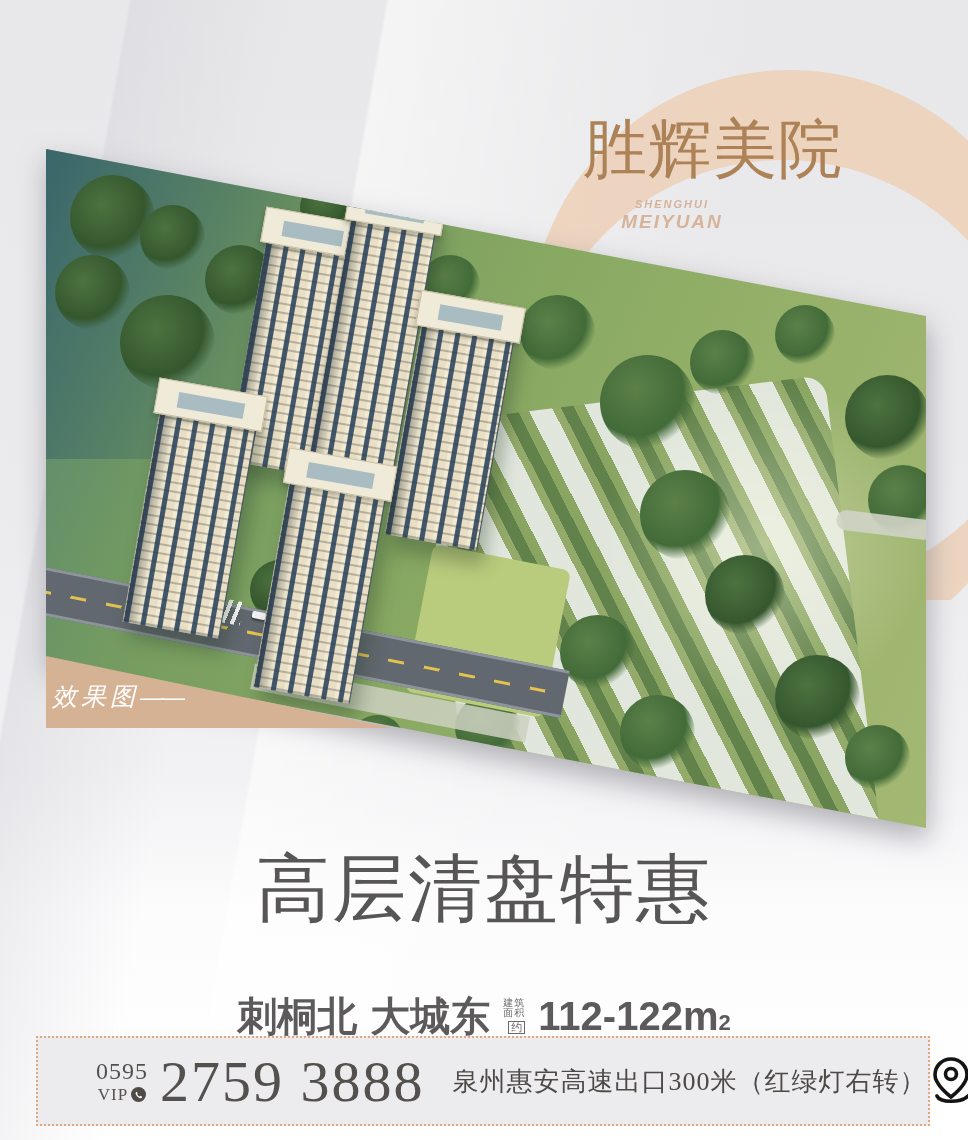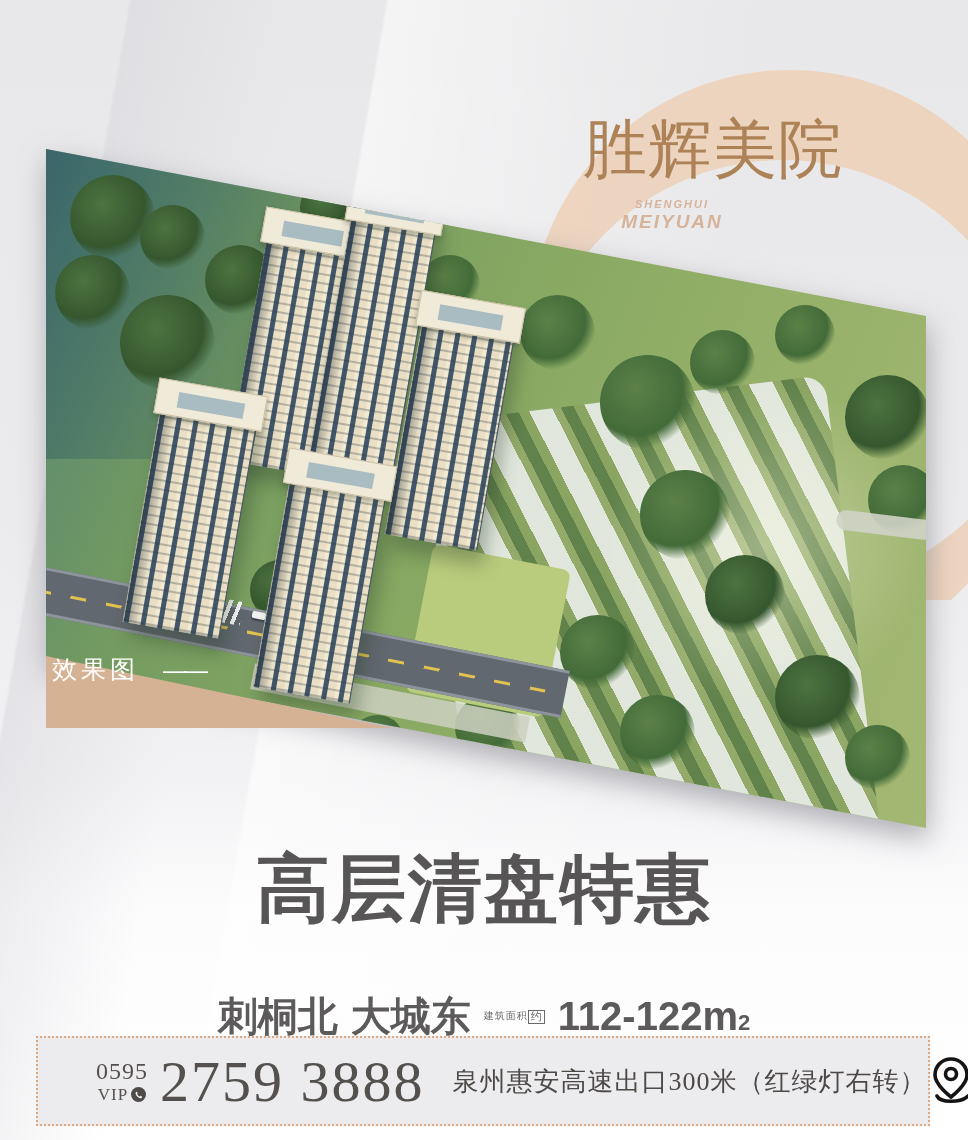--- a/index.html
+++ b/index.html
@@ -43,36 +43,36 @@
   .tower{position:absolute;transform:rotate(10deg);border:1px solid rgba(70,80,90,.35);background:
     repeating-linear-gradient(0deg,rgba(47,60,70,.30) 0 2px,rgba(255,255,255,0) 2px 9px),
     repeating-linear-gradient(90deg,#43576a 0 5px,#eadfc4 5px 13px,#f2ead2 13px 17px);
     box-shadow:inset 16px 0 14px -10px rgba(35,48,58,.55),8px 14px 18px rgba(40,60,40,.35);}
   .tower::before{content:"";position:absolute;left:-7px;right:-7px;top:-16px;height:34px;
     background:linear-gradient(#a9bcc2,#a9bcc2) 50% 55%/62% 46% no-repeat,#f0ead8;
     border:1px solid #c9bfa2;box-shadow:0 3px 5px rgba(50,60,50,.35);}
   
   .render-tag{position:absolute;inset:0;z-index:3;
     clip-path:polygon(46px 656px,392px 728px,46px 728px);}
-  .render-tag-text{position:absolute;left:52px;top:653px;z-index:4;display:flex;align-items:center;gap:24px;
-    color:#ffffff;font-size:25px;font-weight:300;letter-spacing:4px;}
+  .render-tag-text{position:absolute;left:52px;top:680px;z-index:4;display:flex;align-items:center;gap:1px;
+    color:#ffffff;font-size:25px;font-weight:300;letter-spacing:4px;font-style:italic;}
   .render-tag-text .dash{letter-spacing:-3px;font-size:24px;}
   
   .logo{position:absolute;left:583px;top:118px;width:345px;height:130px;z-index:5;}
   .logo-cn{font-family:"Liberation Serif",serif;font-size:64px;line-height:1;letter-spacing:1px;white-space:nowrap;}
   .logo-en{position:absolute;left:14px;top:80px;width:150px;text-align:center;
     font-style:italic;font-weight:bold;line-height:1.15;}
   .logo-en .l1{font-size:11px;letter-spacing:2px;}
   .logo-en .l2{font-size:19px;letter-spacing:2px;}
   
   .headline{position:absolute;left:0;top:848px;width:100%;z-index:5;display:flex;justify-content:center;
-    align-items:baseline;gap:20px;font-weight:700;font-size:74px;line-height:1.1;letter-spacing:2px;white-space:nowrap;}
+    align-items:baseline;gap:20px;font-weight:400;font-size:74px;line-height:1.1;letter-spacing:2px;white-space:nowrap;}
   .subheadline{position:absolute;left:0;top:994px;width:100%;z-index:5;display:flex;justify-content:center;
     align-items:center;gap:13px;color:#5c5a5a;font-weight:600;font-size:40px;line-height:1.1;white-space:nowrap;}
-  .mini{display:flex;flex-direction:row;align-items:center;line-height:1.05;color:#6b6969;font-weight:400;}
+  .mini{display:flex;flex-direction:column;align-items:flex-end;line-height:1.05;color:#6b6969;font-weight:400;}
   .mini .ml{font-size:10px;letter-spacing:1px;}
   .mini .mbox{font-size:11px;border:1px solid #6b6969;padding:0 2px;margin-top:2px;}
   .nogap{display:flex;align-items:baseline;gap:0;}
   .nogap sup{font-size:22px;vertical-align:super;line-height:1;}
   
   .contact-bar{position:absolute;left:36px;top:1036px;width:894px;height:90px;z-index:5;box-sizing:border-box;
     border:2px dotted #dfa87d;background:#ecebee;display:flex;align-items:center;padding:0 26px 0 58px;}
   .phone-stack{display:flex;flex-direction:column;align-items:center;color:#54514e;
     font-family:"Liberation Serif",serif;line-height:1;}
   .phone-stack .ac{font-size:24px;letter-spacing:1px;}

